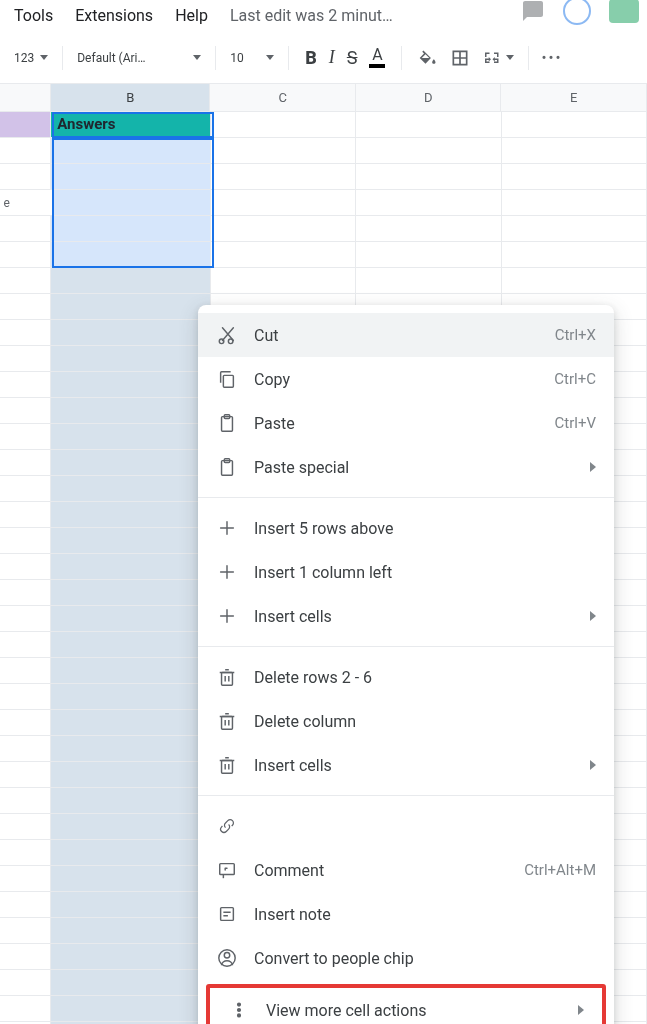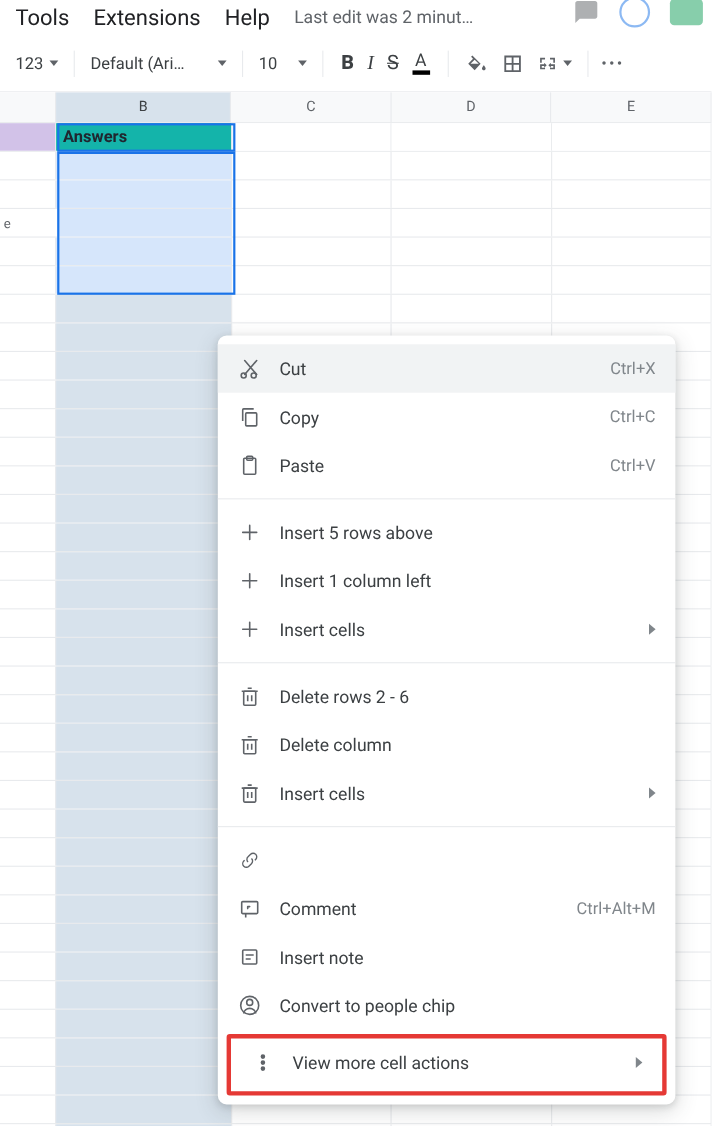--- a/index.html
+++ b/index.html
@@ -19,21 +19,21 @@
       height: 32px;
       display: flex;
       align-items: center;
       padding: 0 4px;
       gap: 2px;
       border-bottom: 1px solid transparent;
     }
     .menubar-item {
       padding: 4px 10px;
       border-radius: 4px;
-      font-size: 20px;
+      font-size: 16px;
       color: #202124;
       cursor: pointer;
     }
     .last-edit {
       color: #5f6368;
       font-size: 16px;
       padding: 4px 10px;
       white-space: nowrap;
       overflow: hidden;
       text-overflow: ellipsis;
@@ -90,21 +90,21 @@
     .tb-btn svg { fill: #5f6368; }
     .tb-dropdown {
       display: inline-flex;
       align-items: center;
       gap: 6px;
       padding: 0 8px;
       height: 30px;
       border-radius: 4px;
       color: #5f6368;
       cursor: pointer;
-      font-size: 15px;
+      font-size: 12px;
     }
     .caret {
       width: 0; height: 0;
       border-left: 4px solid transparent;
       border-right: 4px solid transparent;
       border-top: 5px solid #5f6368;
     }
     .font-name {
       width: 110px;
       overflow: hidden;
@@ -612,20 +612,29 @@
     </div>
     <div class="menu-item">
       <span class="menu-icon">
         <svg viewBox="0 0 22 22">
           <use href="#i-paste"></use>
         </svg>
       </span>
       <span class="menu-label">Paste</span>
       <span class="menu-shortcut">Ctrl+V</span>
     </div>
+    <div class="menu-item">
+      <span class="menu-icon">
+        <svg viewBox="0 0 22 22">
+          <use href="#i-paste"></use>
+        </svg>
+      </span>
+      <span class="menu-label">Paste special</span>
+      <span class="menu-arrow"></span>
+    </div>
     <div class="menu-sep"></div>
     <div class="menu-item">
       <span class="menu-icon">
         <svg viewBox="0 0 22 22">
           <use href="#i-plus"></use>
         </svg>
       </span>
       <span class="menu-label">Insert 5 rows above</span>
     </div>
     <div class="menu-item">

